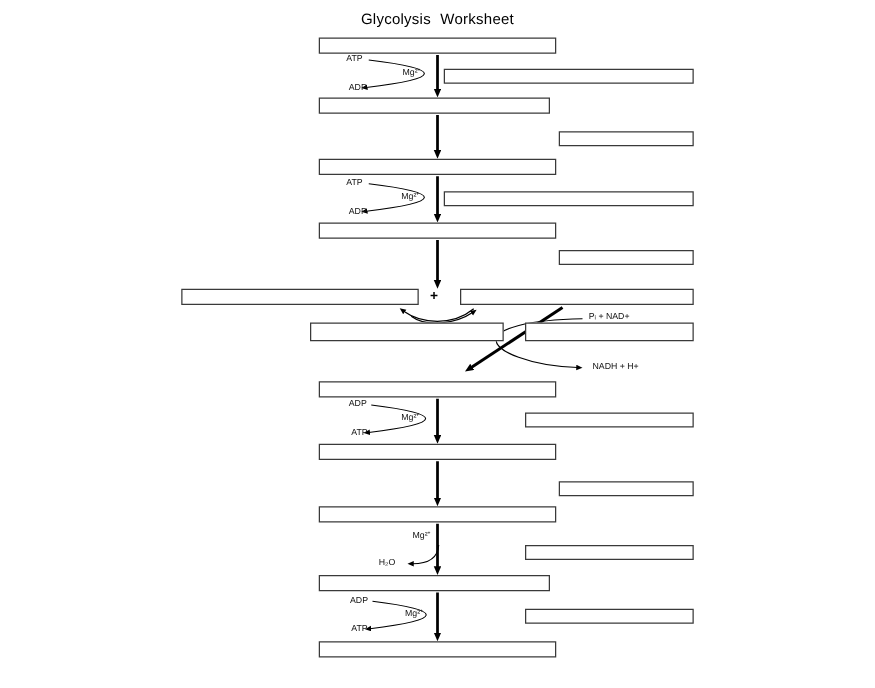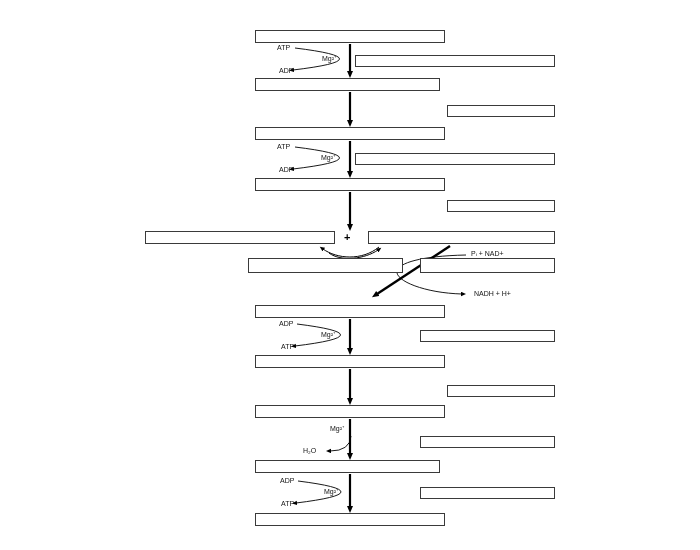--- a/index.html
+++ b/index.html
@@ -58,20 +58,21 @@
     <g stroke="#000" stroke-width="0.9" fill="none">
       <path d="M295,48 Q385,59 293,70" marker-end="url(#ah-small)"></path>
       <path d="M295,147 Q385,158 293,169" marker-end="url(#ah-small)"></path>
       <path d="M466,255 C420,256 399,263 397,271 C395,281 425,293 462,294" marker-end="url(#ah-small)"></path>
       <path d="M297,324 Q385,335 295,346" marker-end="url(#ah-small)"></path>
       <path d="M351,436 Q350,451 330,451" marker-end="url(#ah-small)"></path>
       <path d="M298,481 Q385,492 296,503" marker-end="url(#ah-small)"></path>
     </g>
   </svg>
 
+  <div class="title">Glycolysis Worksheet</div>
 
   <div class="box" style="left:255px;top:30px;width:190px;height:13px"></div>
   <div class="box" style="left:255px;top:78px;width:185px;height:13px"></div>
   <div class="box" style="left:255px;top:127px;width:190px;height:13px"></div>
   <div class="box" style="left:255px;top:178px;width:190px;height:13px"></div>
   <div class="box" style="left:145px;top:231px;width:190px;height:13px"></div>
   <div class="box" style="left:368px;top:231px;width:187px;height:13px"></div>
   <div class="box" style="left:248px;top:258px;width:155px;height:15px"></div>
   <div class="box" style="left:255px;top:305px;width:190px;height:13px"></div>
   <div class="box" style="left:255px;top:355px;width:190px;height:13px"></div>

